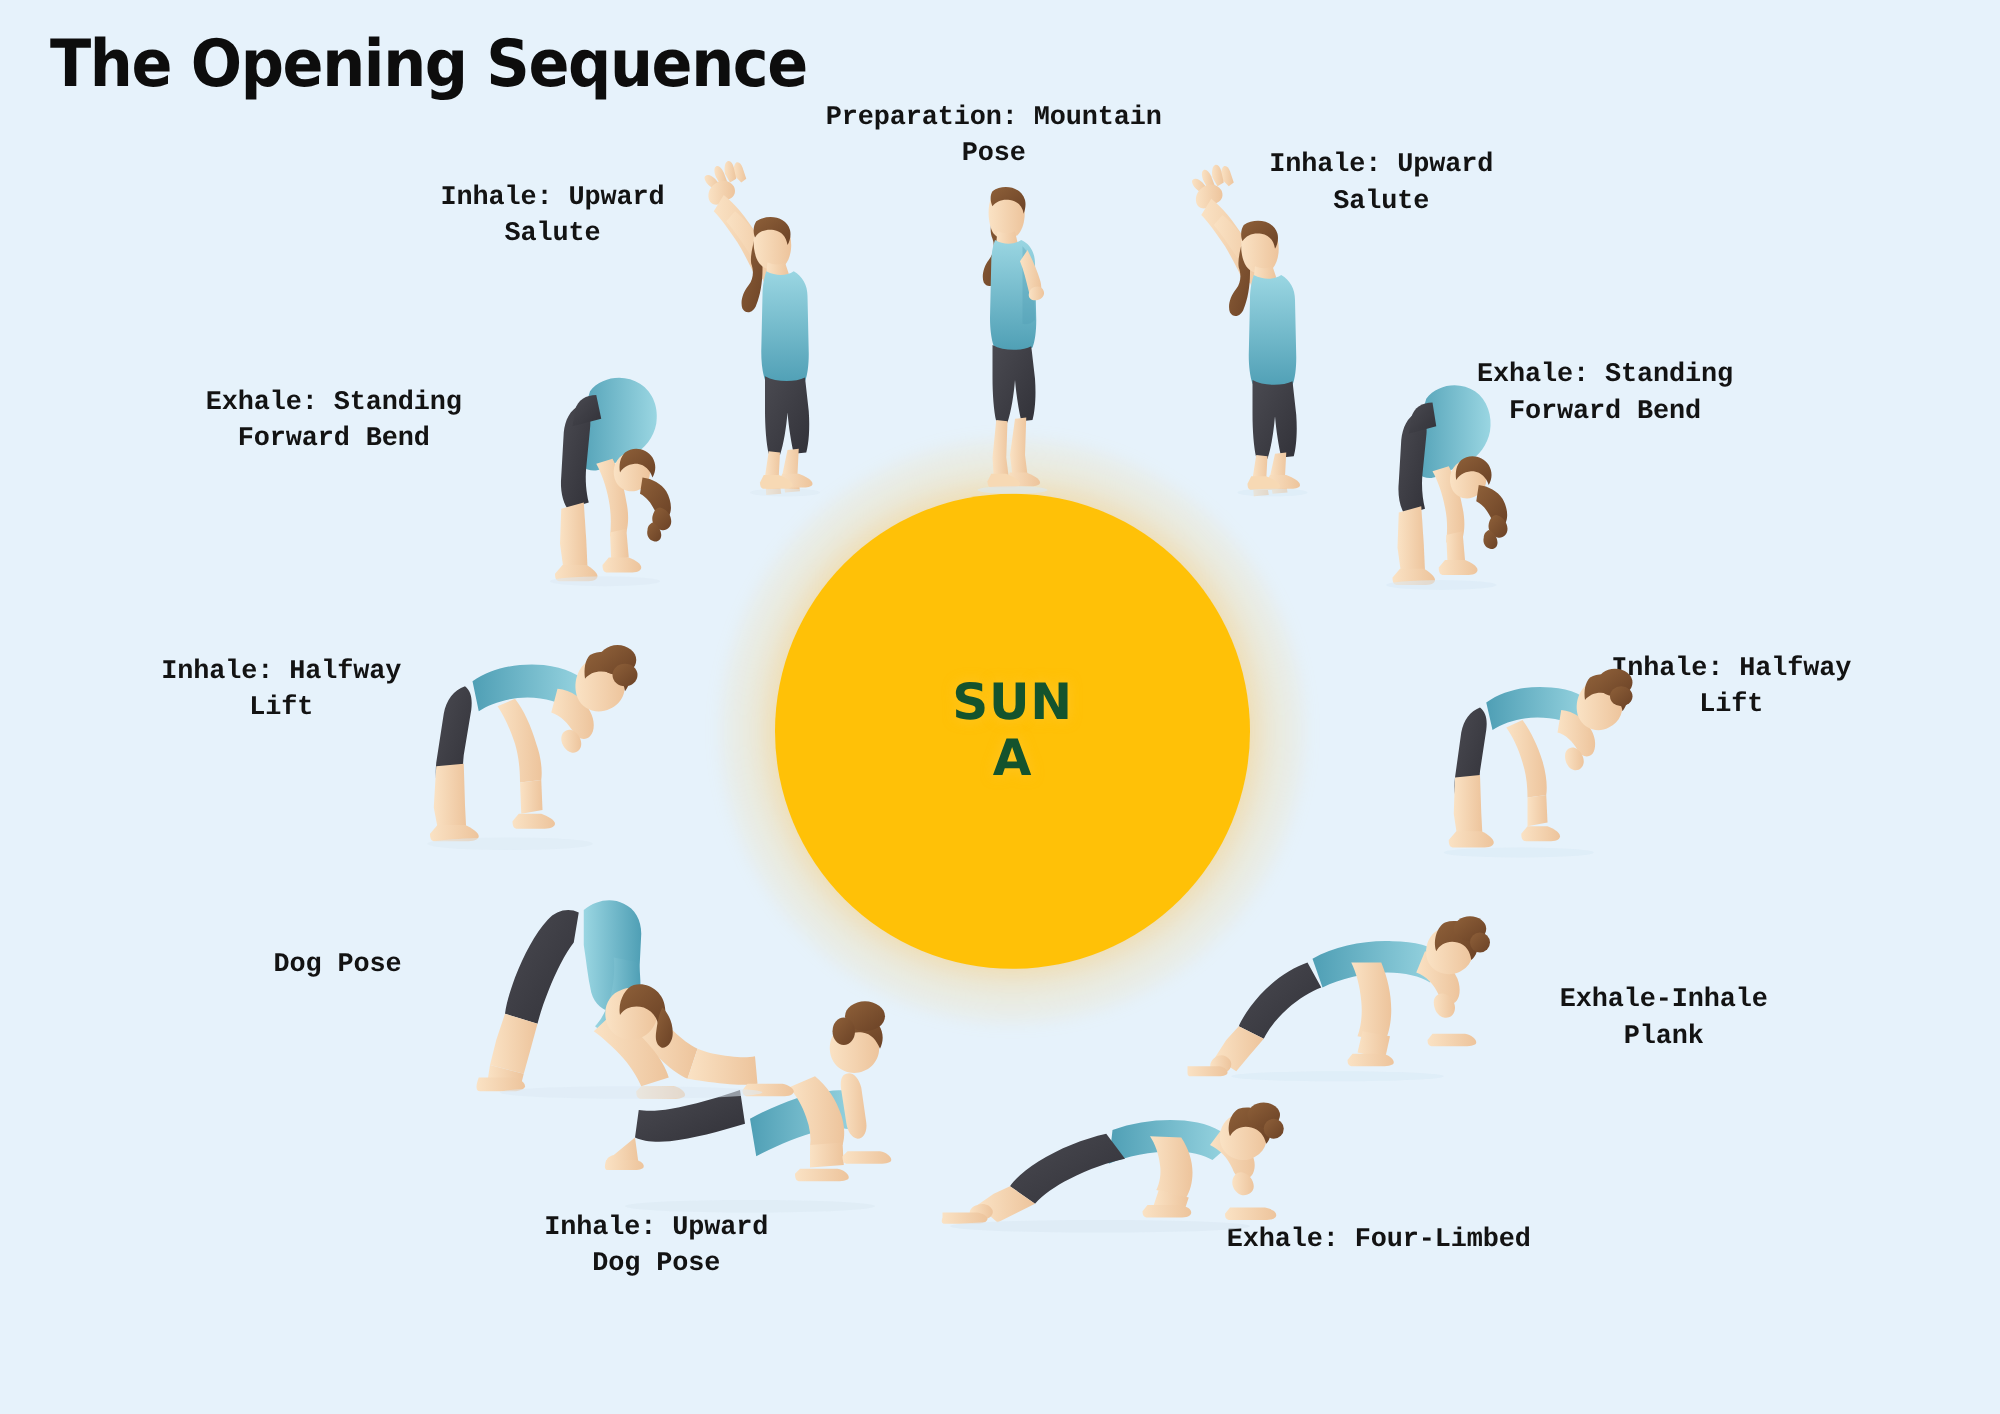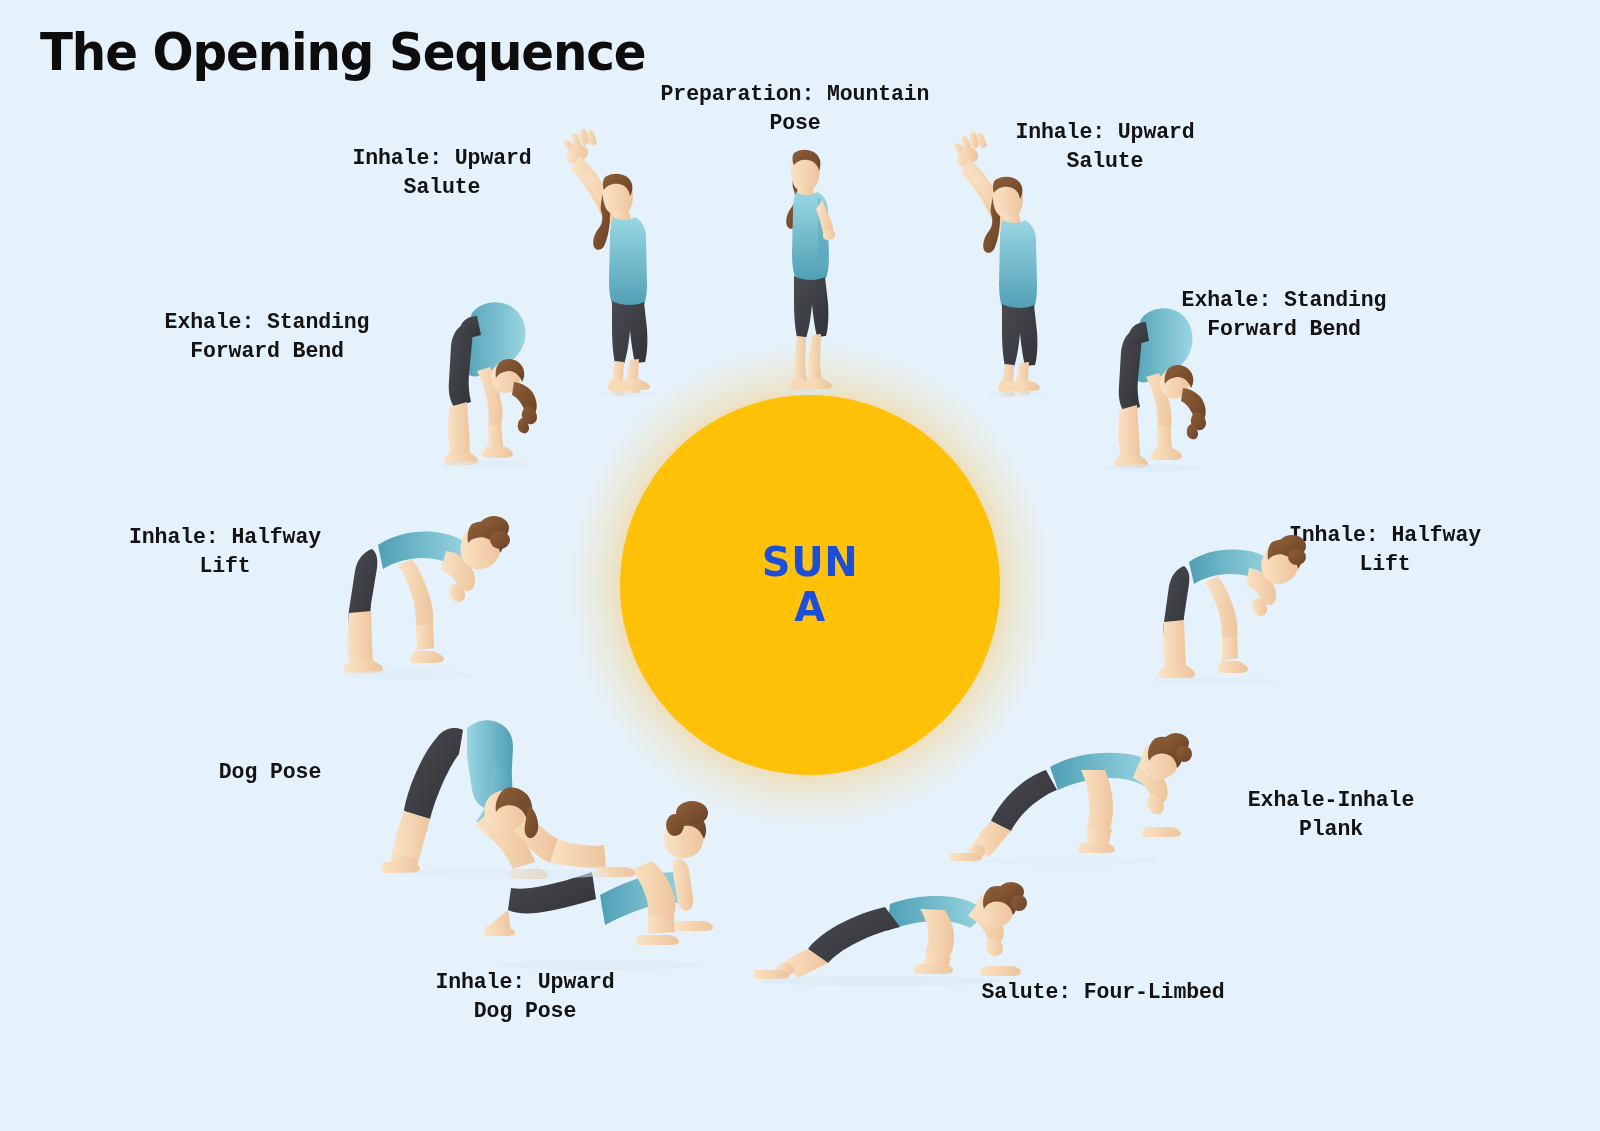--- a/index.html
+++ b/index.html
@@ -33,21 +33,21 @@
       rgba(255,210,120,.05) 72%,
       rgba(255,210,120,0) 80%);
     filter:blur(6px);
   }
   .sun-core{
     position:absolute;left:45px;top:45px;width:380px;height:380px;
     border-radius:50%;background:#FFC107;
     display:flex;align-items:center;justify-content:center;
   }
   .sun-label{
-    color:#1d4ed8;font-weight:bold;text-align:center;
+    color:#14532d;font-weight:bold;text-align:center;
     font-size:40px;line-height:1.13;letter-spacing:.5px;
     font-family:"DejaVu Sans","Liberation Sans",sans-serif;
     text-shadow:0 0 10px rgba(255,200,60,.6);
   }
 
   
   .pose-label{
     position:absolute;
     font-size:21.5px;font-weight:bold;color:#131313;
     text-align:center;line-height:1.35;
@@ -119,21 +119,21 @@
     <div>Exhale-Inhale</div>
     <div>Plank</div>
   </div>
 
   <div class="pose-label" style="left:400px;top:968px;width:250px;">
     <div>Inhale: Upward</div>
     <div>Dog Pose</div>
   </div>
 
   <div class="pose-label" style="left:958px;top:978px;width:290px;">
-    <div>Salute: Four-Limbed</div>
+    <div>Exhale: Four-Limbed</div>
   </div>
 
   <svg width="0" height="0" style="position:absolute" aria-hidden="true">
     <defs>
       <linearGradient id="gTop" x1="0" y1="0" x2="0" y2="1">
         <stop offset="0%" stop-color="#9ad6e2"></stop>
           <stop offset="100%" stop-color="#4f9fb5"></stop>
       </linearGradient>
       <linearGradient id="gTopH" x1="0" y1="0" x2="1" y2="0">
         <stop offset="0%" stop-color="#9ad6e2"></stop>

